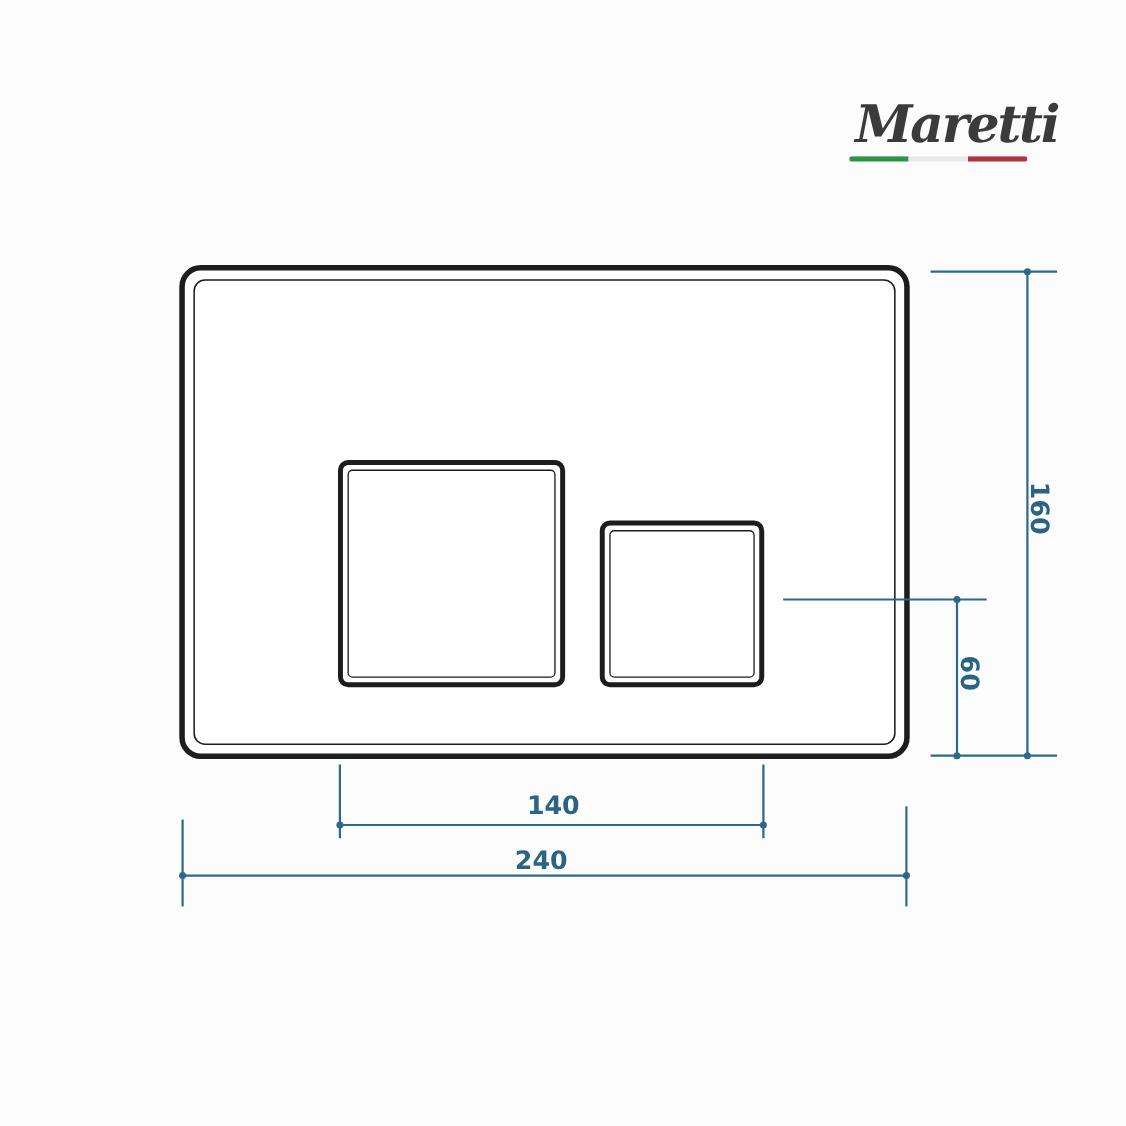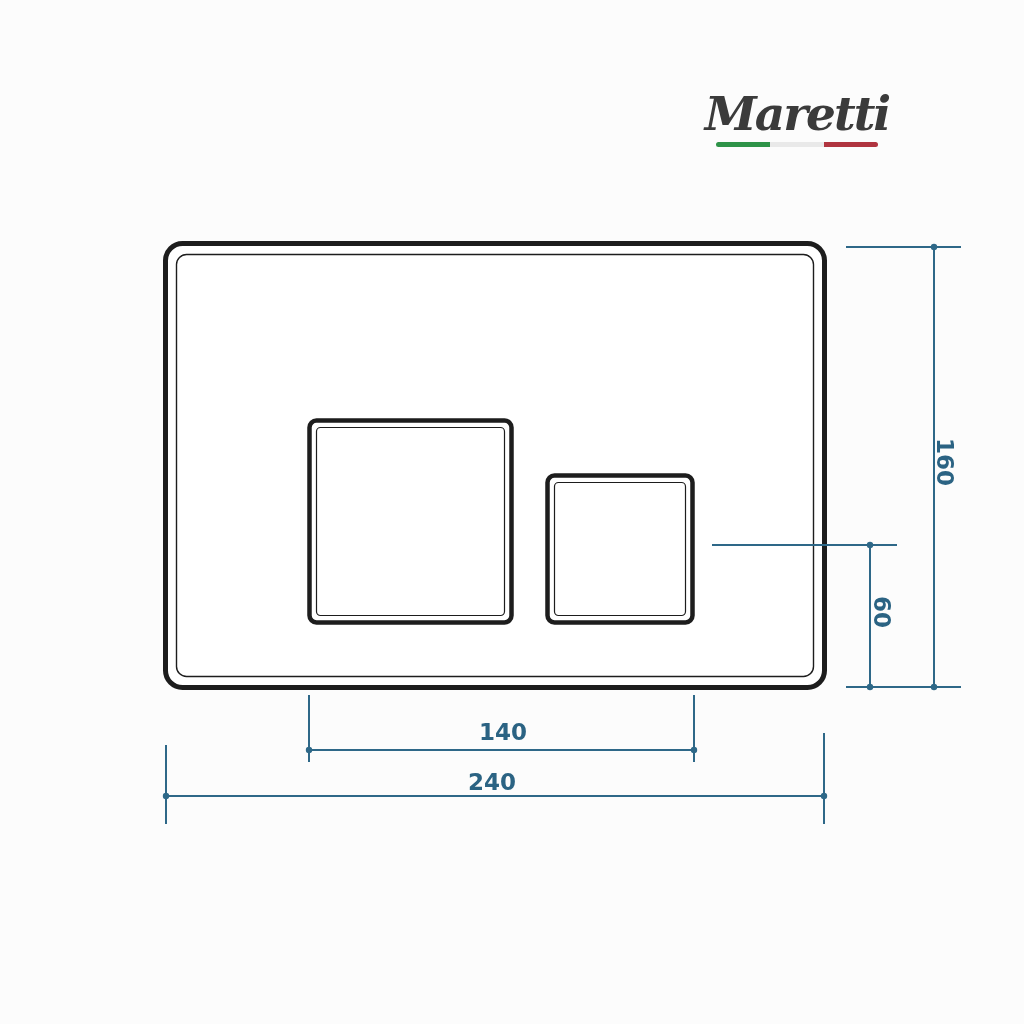--- a/index.html
+++ b/index.html
@@ -5,21 +5,21 @@
   html,body{margin:0;padding:0;}
   body{
     width:1024px;height:1024px;
     background:#fcfcfc;
     font-family:"DejaVu Sans", sans-serif;
     position:relative;overflow:hidden;
   }
   .canvas{position:absolute;inset:0;}
 
   
-  .logo{position:absolute;left:688px;top:88px;width:218px;text-align:center;}
+  .logo{position:absolute;left:744px;top:88px;width:218px;text-align:right;}
   .logo-text{
     font-family:"DejaVu Serif", serif;
     font-style:italic;font-weight:bold;
     font-size:47px;line-height:52px;
     color:#3b3b3b;letter-spacing:-2px;
     white-space:nowrap;
   }
   .flag{
     margin:2px auto 0 auto;width:162px;height:5px;
     display:flex;border-radius:3px;overflow:hidden;

